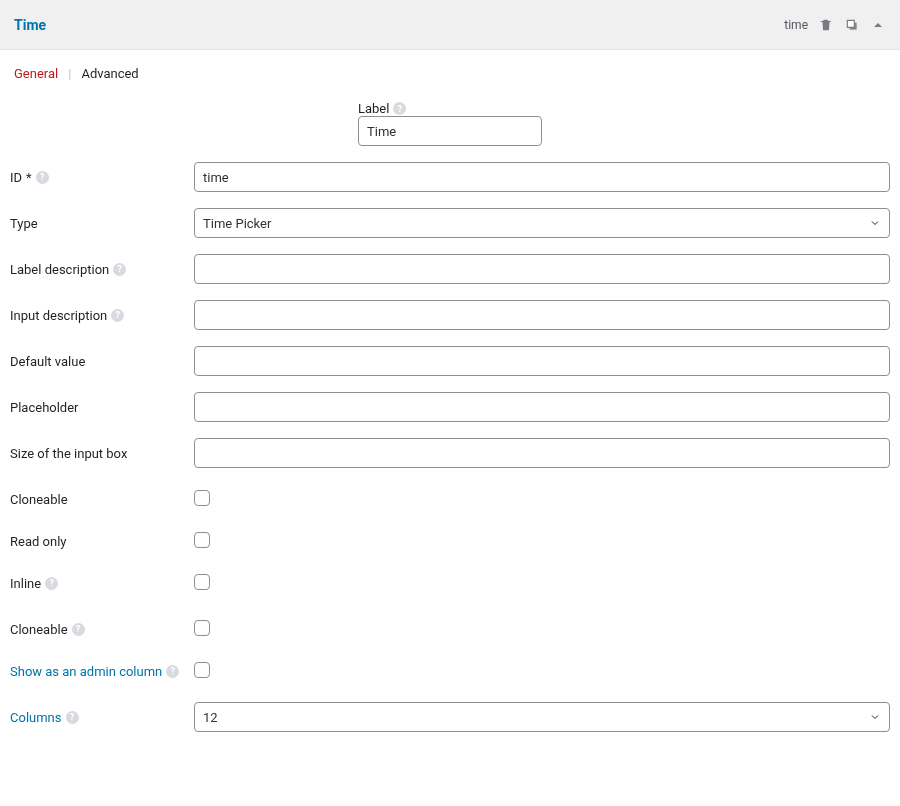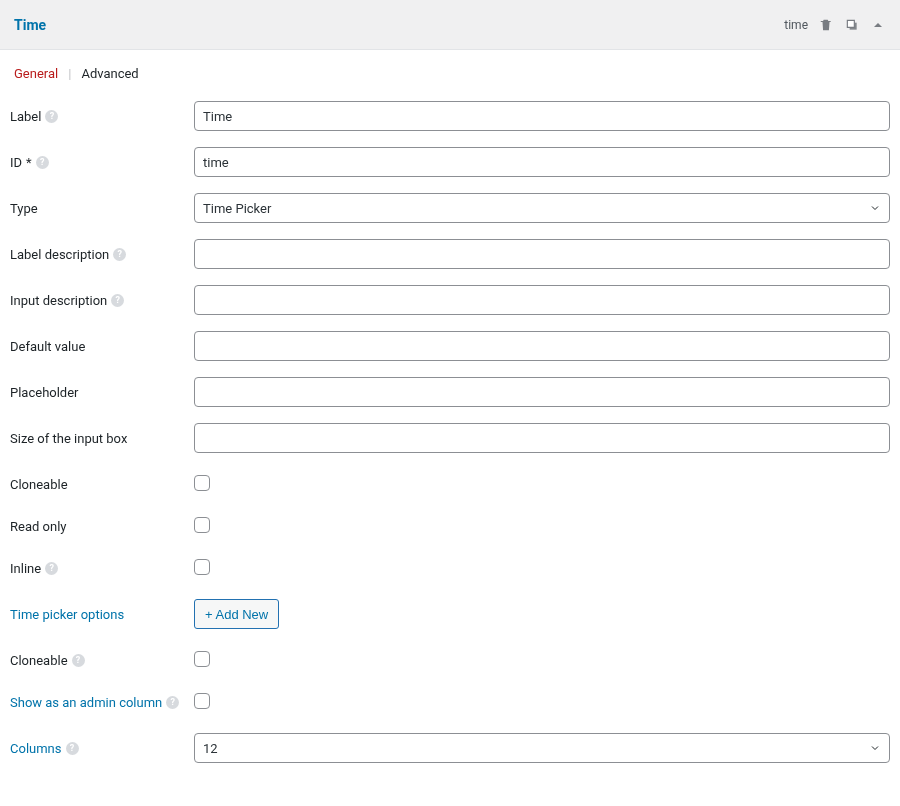--- a/index.html
+++ b/index.html
@@ -58,21 +58,21 @@
   .tab-sep { color: #c3c4c7; padding: 2px 2px; }
   .form {
     padding: 2px 10px 20px 10px;
   }
   .form-row {
     display: flex;
     align-items: center;
     margin-top: 16px;
     min-height: 30px;
   }
-  .form-row.first { margin-top: 6px; }
+  .form-row.first { margin-top: 6px; flex-direction: column; }
   .form-label {
     width: 184px;
     display: flex;
     align-items: center;
     gap: 4px;
     color: #1d2327;
     font-size: 13px;
   }
   .form-label.link { color: #0073aa; cursor: pointer; }
   .req-star { color: #1d2327; }
@@ -275,28 +275,20 @@
   <div class="form-row" style="margin-top:12px">
     <div class="form-label">
       <span>Inline</span>
       <span class="help-icon">?</span>
     </div>
     <div class="form-control">
       <span class="checkbox"></span>
     </div>
   </div>
 
-  <div class="form-row">
-    <div class="form-label link">
-      <span>Time picker options</span>
-    </div>
-    <div class="form-control">
-      <button class="btn-addnew">+ Add New</button>
-    </div>
-  </div>
 
   <div class="form-row">
     <div class="form-label">
       <span>Cloneable</span>
       <span class="help-icon">?</span>
     </div>
     <div class="form-control">
       <span class="checkbox"></span>
     </div>
   </div>

